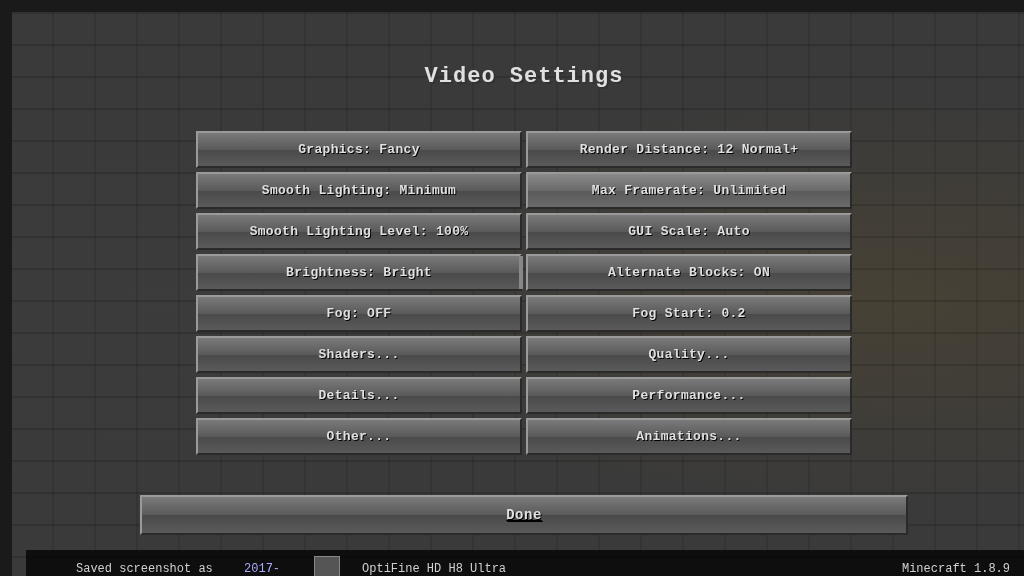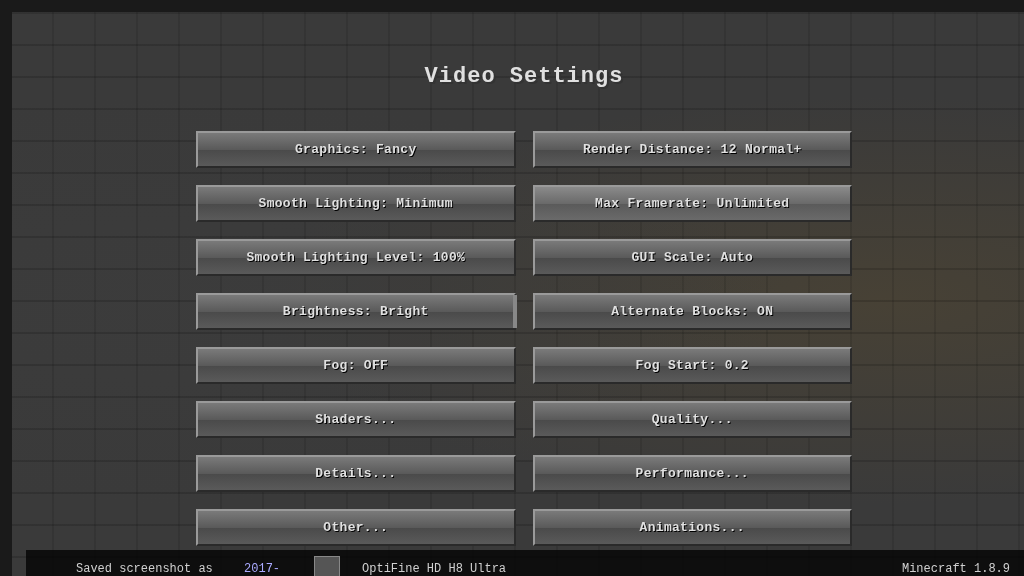--- a/index.html
+++ b/index.html
@@ -60,21 +60,21 @@
       font-weight: bold;
       letter-spacing: 1px;
       margin-bottom: 18px;
       text-shadow: 2px 2px 0px #333;
       font-family: 'Courier New', monospace;
     }
 
     .settings-grid {
       display: grid;
       grid-template-columns: 1fr 1fr;
-      gap: 17px;
+      gap: 4px;
       width: 680px;
     }
 
     .btn {
       display: block;
       width: 100%;
       padding: 9px 12px;
       background: linear-gradient(to bottom, #7a7a7a 0%, #5a5a5a 50%, #4a4a4a 51%, #5a5a5a 100%);
       border: none;
       border-top: 2px solid #9a9a9a;

